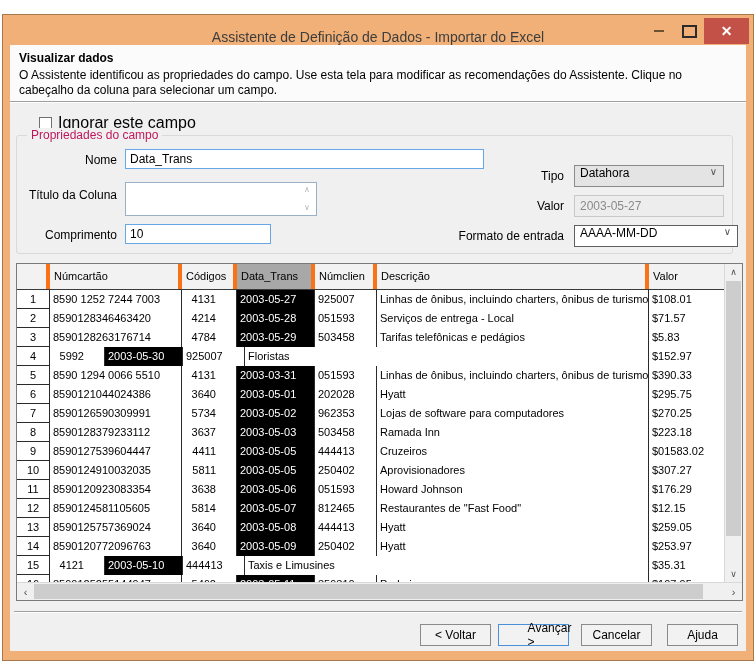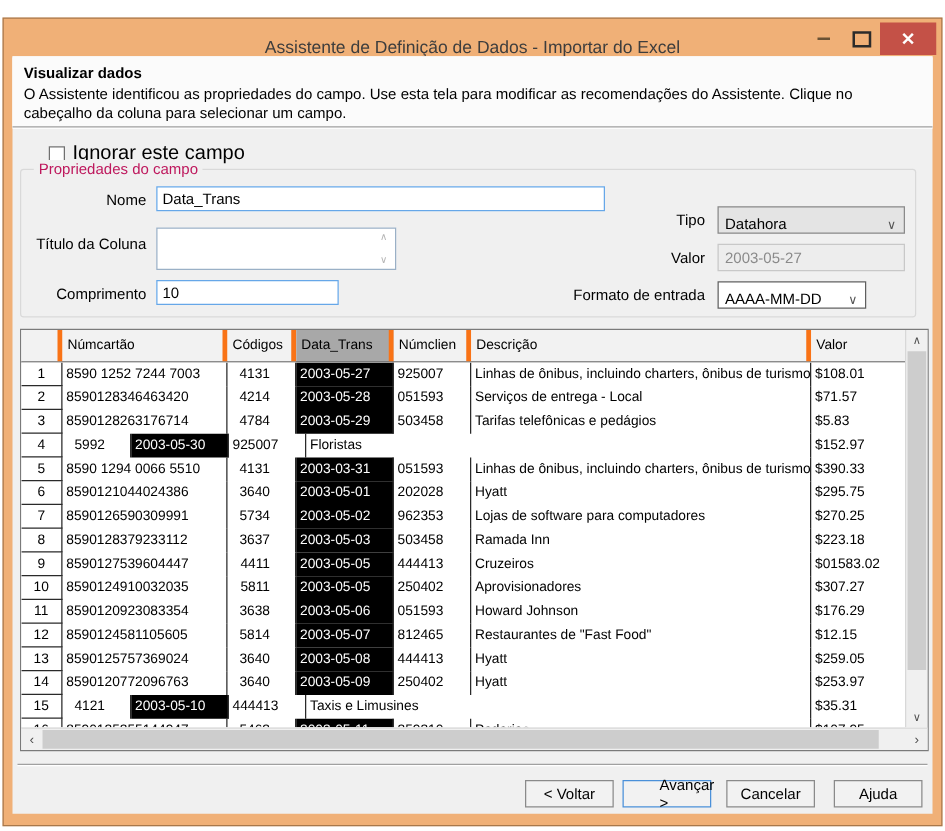--- a/index.html
+++ b/index.html
@@ -31,21 +31,21 @@
   .groupbox-legend{position:absolute;top:-8px;left:10px;background:#f0f0f0;padding:0 4px;font-size:12px;color:#be185d;}
 
   .fld-label{position:absolute;font-size:12px;color:#000;text-align:right;}
   .text-input{position:absolute;height:20px;border:1px solid #adadad;background:#fff;font-size:12px;font-family:"Liberation Sans",sans-serif;padding:0 4px;box-sizing:border-box;outline:none;}
   .text-input.focus{border-color:#66a7e8;}
 
   .titulo-box{position:absolute;left:108px;top:46px;width:192px;height:34px;background:#fff;border:1px solid #9ab0c6;box-sizing:border-box;}
   .spinners{position:absolute;right:3px;top:1px;bottom:1px;width:12px;display:flex;flex-direction:column;justify-content:space-between;align-items:center;padding:2px 0;box-sizing:border-box;}
   .spin{font-size:8px;line-height:8px;color:#b5b5b5;}
 
-  .combo{position:absolute;height:22px;background:#e4e4e4;border:1px solid #8a8a8a;font-size:12px;display:flex;align-items:flex-end;padding-left:5px;box-sizing:border-box;}
+  .combo{position:absolute;height:22px;background:#e4e4e4;border:1px solid #8a8a8a;font-size:12px;display:flex;align-items:flex-start;padding-left:5px;box-sizing:border-box;}
   .combo.white{background:#fff;border-color:#5f5f5f;}
   .combo .chev{position:absolute;right:6px;font-size:10px;color:#555;}
   .disabled-field{position:absolute;height:22px;background:#ededed;border:1px solid #c8c8c8;color:#8a8a8a;font-size:12px;display:flex;align-items:center;padding-left:5px;box-sizing:border-box;}
 
   
   .table-wrap{position:absolute;top:218px;left:6px;width:727px;height:338px;background:#fff;border:1px solid #7a7a7a;box-sizing:border-box;display:flex;flex-direction:column;}
   .tw-main{flex:1;display:flex;overflow:hidden;}
   .tw-grid{flex:1;display:flex;flex-direction:column;overflow:hidden;}
   .thead{display:flex;flex:0 0 25px;border-bottom:1px solid #3a3a3a;}
   .th{font-size:11px;line-height:24px;padding-left:4px;background:#f2f2f2;border-right:4px solid #f97316;box-sizing:border-box;overflow:hidden;white-space:nowrap;}
@@ -134,21 +134,21 @@
         <span>Datahora</span>
         <span class="chev">∨</span>
       </div>
 
       <span class="fld-label" style="left:380px;top:63px;width:167px;">Valor</span>
       <div class="disabled-field" style="left:557px;top:59px;width:150px;">
         <span>2003-05-27</span>
       </div>
 
       <span class="fld-label" style="left:380px;top:93px;width:167px;">Formato de entrada</span>
-      <div class="combo white" style="left:557px;top:89px;width:119px;">
+      <div class="combo white" style="left:557px;top:89px;width:164px;">
         <span>AAAA-MM-DD</span>
         <span class="chev">∨</span>
       </div>
     </div>
 
     <div class="table-wrap">
       <div class="tw-main">
         <div class="tw-grid">
           <div class="thead">
               <div class="th c0"></div>

